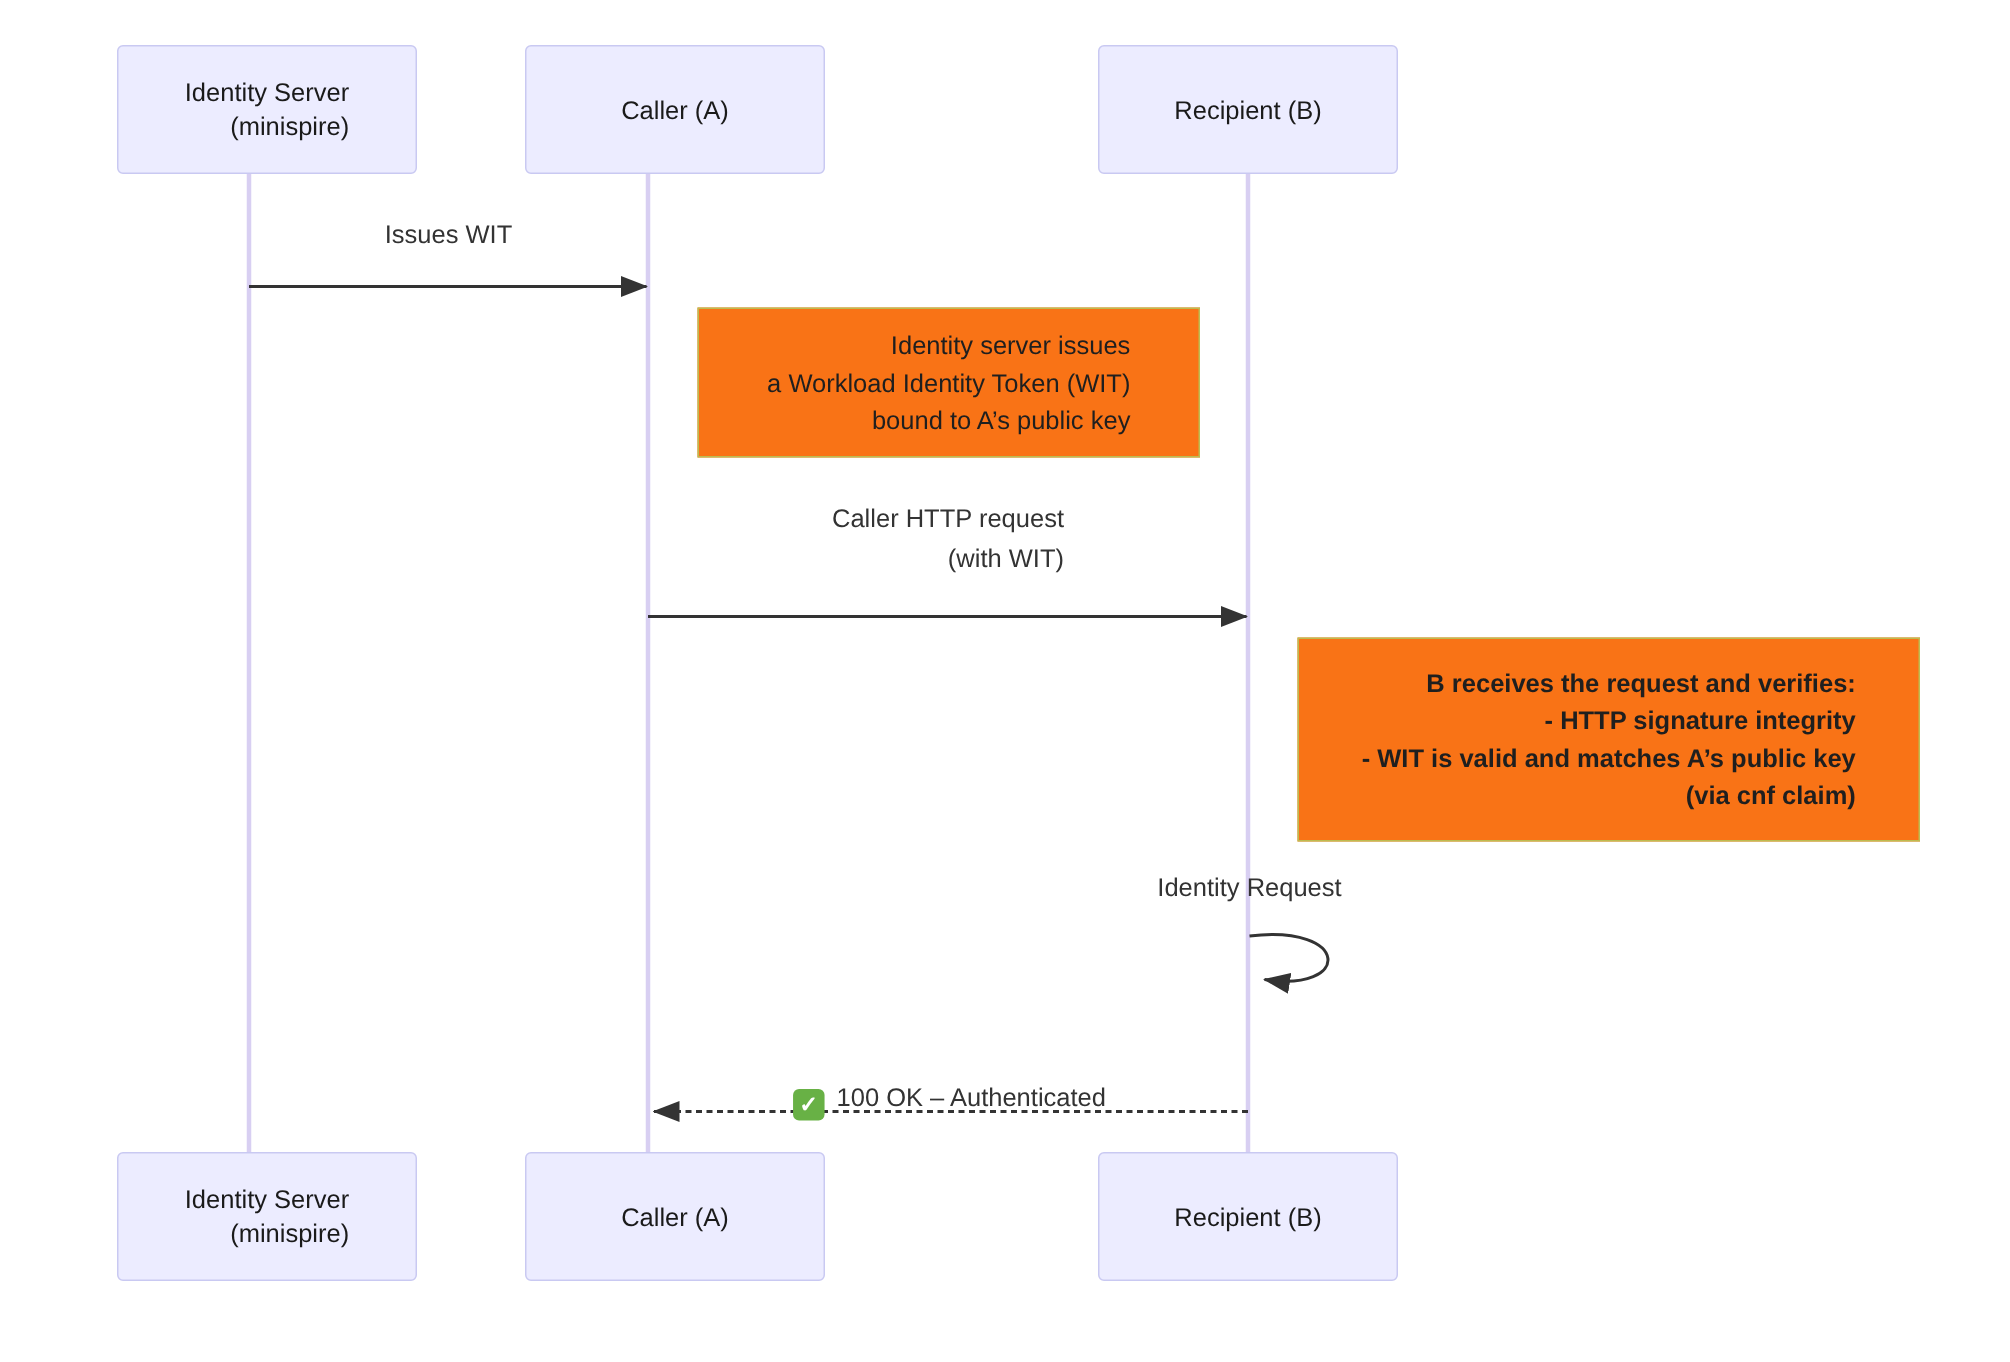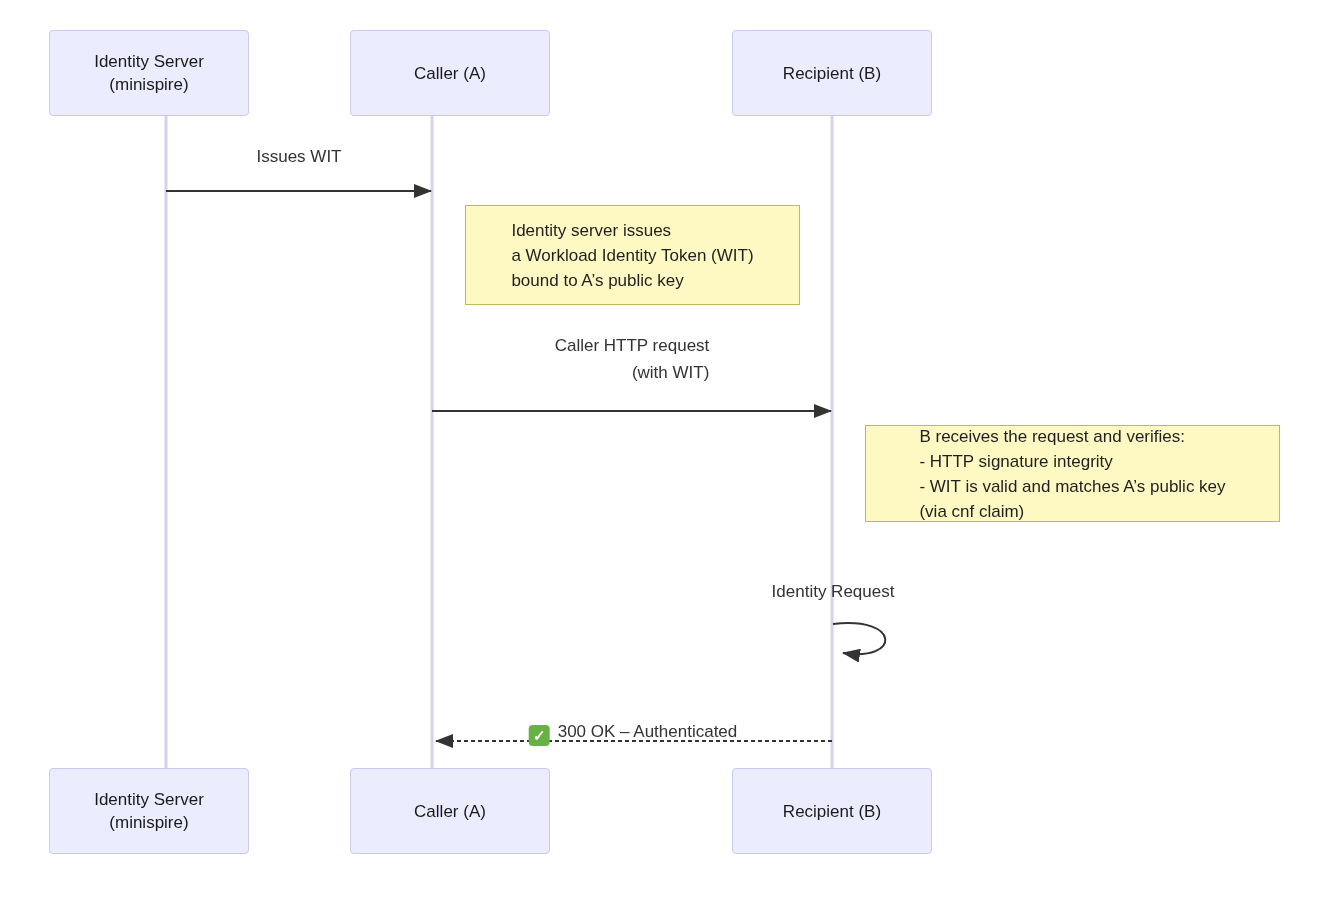--- a/index.html
+++ b/index.html
@@ -32,40 +32,40 @@
     align-items: center;
     justify-content: center;
     text-align: center;
     font-size: 17px;
     line-height: 23px;
     color: #1a1a1a;
     white-space: pre-line;
   }
   .actor.row-top { top: 30px; }
   .actor.row-bottom { top: 768px; }
-  .actor.col-identity { left: 49px; }
+  .actor.col-identity { left: 78px; text-align: right; }
   .actor.col-caller { left: 350px; }
   .actor.col-recipient { left: 732px; text-align: right; }
 
   .note {
     position: absolute;
-    background: #fef9c3;
+    background: #f97316;
     border: 1px solid #bcbc52;
     box-sizing: border-box;
     display: flex;
     align-items: center;
     justify-content: center;
-    text-align: left;
+    text-align: right;
     font-size: 17px;
     line-height: 25px;
     color: #1f1f1f;
     white-space: pre-line;
   }
   .note-1 { left: 465px; top: 205px; width: 335px; height: 100px; }
-  .note-2 { left: 865px; top: 425px; width: 415px; height: 97px; }
+  .note-2 { left: 865px; top: 425px; width: 415px; height: 136px; font-weight: bold; }
 
   .msg {
     position: absolute;
     transform: translateX(-50%);
     text-align: right;
     font-size: 17px;
     line-height: 27px;
     color: #333333;
     white-space: pre-line;
   }
@@ -124,21 +124,21 @@
   <div class="actor row-bottom col-identity">Identity Server
 (minispire)</div>
   <div class="actor row-bottom col-caller">Caller (A)</div>
   <div class="actor row-bottom col-recipient">Recipient (B)</div>
 
   <div class="msg msg-1">Issues WIT</div>
   <div class="msg msg-2">Caller HTTP request
 (with WIT)</div>
   <div class="msg msg-3">Identity Request</div>
   <div class="msg msg-4">
-    <span class="check-icon">✓</span><span class="msg-text">300 OK – Authenticated</span>
+    <span class="check-icon">✓</span><span class="msg-text">100 OK – Authenticated</span>
   </div>
 
   <div class="note note-1">Identity server issues
 a Workload Identity Token (WIT)
 bound to A’s public key</div>
   <div class="note note-2">B receives the request and verifies:
 - HTTP signature integrity
 - WIT is valid and matches A’s public key
 (via cnf claim)</div>
 

